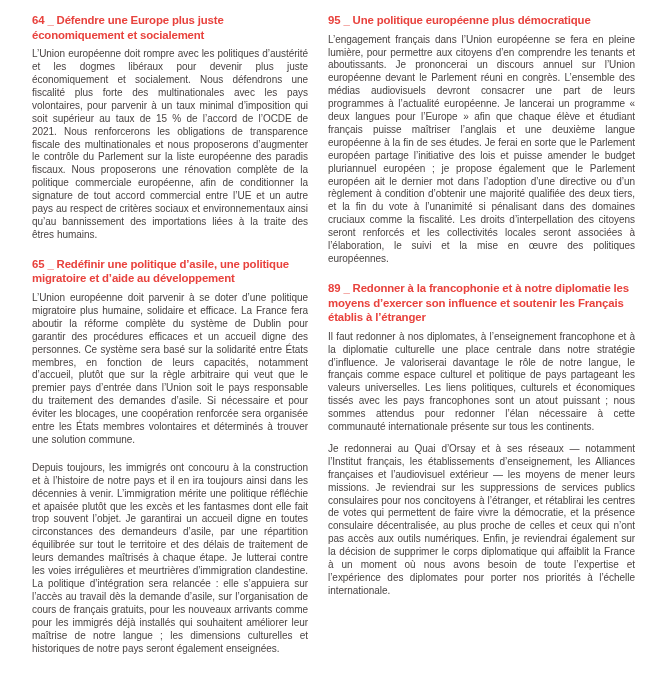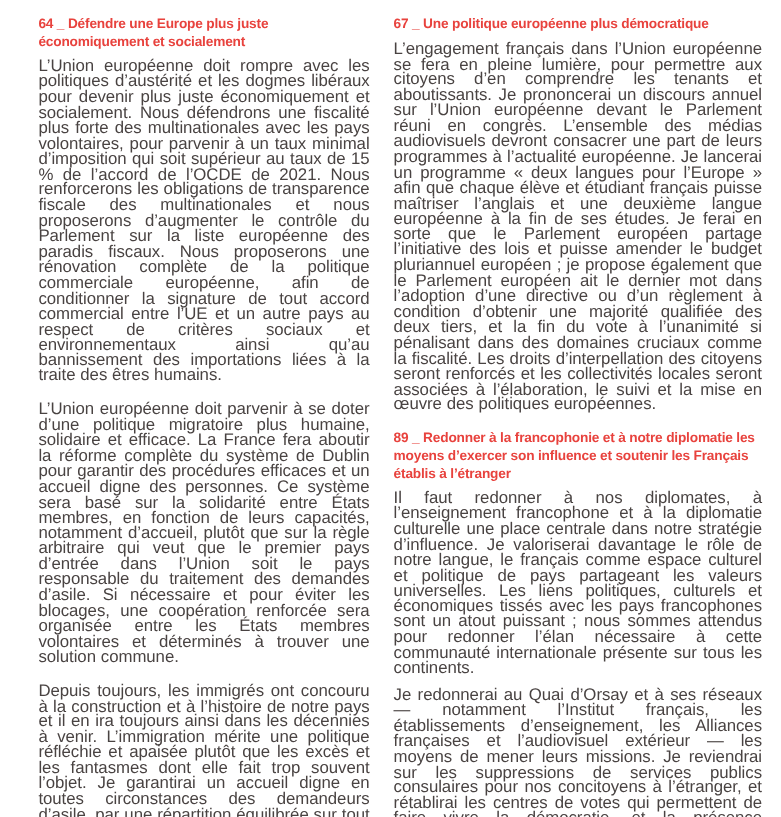--- a/index.html
+++ b/index.html
@@ -37,54 +37,55 @@
     margin: 0 0 6px 0;
     color: var(--accent);
     font-size: 11.4px;
     font-weight: bold;
     line-height: 14.6px;
     letter-spacing: -0.15px;
   }
   .section-paragraph {
     margin: 0 0 9px 0;
     color: var(--text);
-    font-size: 14px;
+    font-size: 10px;
     line-height: 12.9px;
     text-align: justify;
     letter-spacing: -0.04px;
     word-spacing: 0.2px;
   }
   .section-paragraph:last-child { margin-bottom: 0; }
 </style>
 </head>
 <body>
 
 <div class="page">
 
   <div class="column">
 
     <section class="section">
       <h2 class="section-heading">64 _ Défendre une Europe plus juste économiquement et socialement</h2>
       <p class="section-paragraph">L’Union européenne doit rompre avec les politiques d’austérité et les dogmes libéraux pour devenir plus juste économiquement et socialement. Nous défendrons une fiscalité plus forte des multinationales avec les pays volontaires, pour parvenir à un taux minimal d’imposition qui soit supérieur au taux de 15 % de l’accord de l’OCDE de 2021. Nous renforcerons les obligations de transparence fiscale des multinationales et nous proposerons d’augmenter le contrôle du Parlement sur la liste européenne des paradis fiscaux. Nous proposerons une rénovation complète de la politique commerciale européenne, afin de conditionner la signature de tout accord commercial entre l’UE et un autre pays au respect de critères sociaux et environnementaux ainsi qu’au bannissement des importations liées à la traite des êtres humains.</p>
     </section>
 
     <section class="section">
+      <h2 class="section-heading">65 _ Redéfinir une politique d’asile, une politique migratoire et d’aide au développement</h2>
       <p class="section-paragraph">L’Union européenne doit parvenir à se doter d’une politique migratoire plus humaine, solidaire et efficace. La France fera aboutir la réforme complète du système de Dublin pour garantir des procédures efficaces et un accueil digne des personnes. Ce système sera basé sur la solidarité entre États membres, en fonction de leurs capacités, notamment d’accueil, plutôt que sur la règle arbitraire qui veut que le premier pays d’entrée dans l’Union soit le pays responsable du traitement des demandes d’asile. Si nécessaire et pour éviter les blocages, une coopération renforcée sera organisée entre les États membres volontaires et déterminés à trouver une solution commune.</p>
     </section>
 
     <section class="section">
       <p class="section-paragraph">Depuis toujours, les immigrés ont concouru à la construction et à l’histoire de notre pays et il en ira toujours ainsi dans les décennies à venir. L’immigration mérite une politique réfléchie et apaisée plutôt que les excès et les fantasmes dont elle fait trop souvent l’objet. Je garantirai un accueil digne en toutes circonstances des demandeurs d’asile, par une répartition équilibrée sur tout le territoire et des délais de traitement de leurs demandes maîtrisés à chaque étape. Je lutterai contre les voies irrégulières et meurtrières d’immigration clandestine. La politique d’intégration sera relancée : elle s’appuiera sur l’accès au travail dès la demande d’asile, sur l’organisation de cours de français gratuits, pour les nouveaux arrivants comme pour les immigrés déjà installés qui souhaitent améliorer leur maîtrise de notre langue ; les dimensions culturelles et historiques de notre pays seront également enseignées.</p>
     </section>
 
   </div>
 
   <div class="column">
 
     <section class="section">
-      <h2 class="section-heading">67 _ Une politique européenne plus démocratique</h2>
+      <h2 class="section-heading">95 _ Une politique européenne plus démocratique</h2>
       <p class="section-paragraph">L’engagement français dans l’Union européenne se fera en pleine lumière, pour permettre aux citoyens d’en comprendre les tenants et aboutissants. Je prononcerai un discours annuel sur l’Union européenne devant le Parlement réuni en congrès. L’ensemble des médias audiovisuels devront consacrer une part de leurs programmes à l’actualité européenne. Je lancerai un programme « deux langues pour l’Europe » afin que chaque élève et étudiant français puisse maîtriser l’anglais et une deuxième langue européenne à la fin de ses études. Je ferai en sorte que le Parlement européen partage l’initiative des lois et puisse amender le budget pluriannuel européen ; je propose également que le Parlement européen ait le dernier mot dans l’adoption d’une directive ou d’un règlement à condition d’obtenir une majorité qualifiée des deux tiers, et la fin du vote à l’unanimité si pénalisant dans des domaines cruciaux comme la fiscalité. Les droits d’interpellation des citoyens seront renforcés et les collectivités locales seront associées à l’élaboration, le suivi et la mise en œuvre des politiques européennes.</p>
     </section>
 
     <section class="section">
       <h2 class="section-heading">89 _ Redonner à la francophonie et à notre diplomatie les moyens d’exercer son influence et soutenir les Français établis à l’étranger</h2>
       <p class="section-paragraph">Il faut redonner à nos diplomates, à l’enseignement francophone et à la diplomatie culturelle une place centrale dans notre stratégie d’influence. Je valoriserai davantage le rôle de notre langue, le français comme espace culturel et politique de pays partageant les valeurs universelles. Les liens politiques, culturels et économiques tissés avec les pays francophones sont un atout puissant ; nous sommes attendus pour redonner l’élan nécessaire à cette communauté internationale présente sur tous les continents.</p>
       <p class="section-paragraph">Je redonnerai au Quai d’Orsay et à ses réseaux — notamment l’Institut français, les établissements d’enseignement, les Alliances françaises et l’audiovisuel extérieur — les moyens de mener leurs missions. Je reviendrai sur les suppressions de services publics consulaires pour nos concitoyens à l’étranger, et rétablirai les centres de votes qui permettent de faire vivre la démocratie, et la présence consulaire décentralisée, au plus proche de celles et ceux qui n’ont pas accès aux outils numériques. Enfin, je reviendrai également sur la décision de supprimer le corps diplomatique qui affaiblit la France à un moment où nous avons besoin de toute l’expertise et l’expérience des diplomates pour porter nos priorités à l’échelle internationale.</p>
     </section>
 
   </div>

